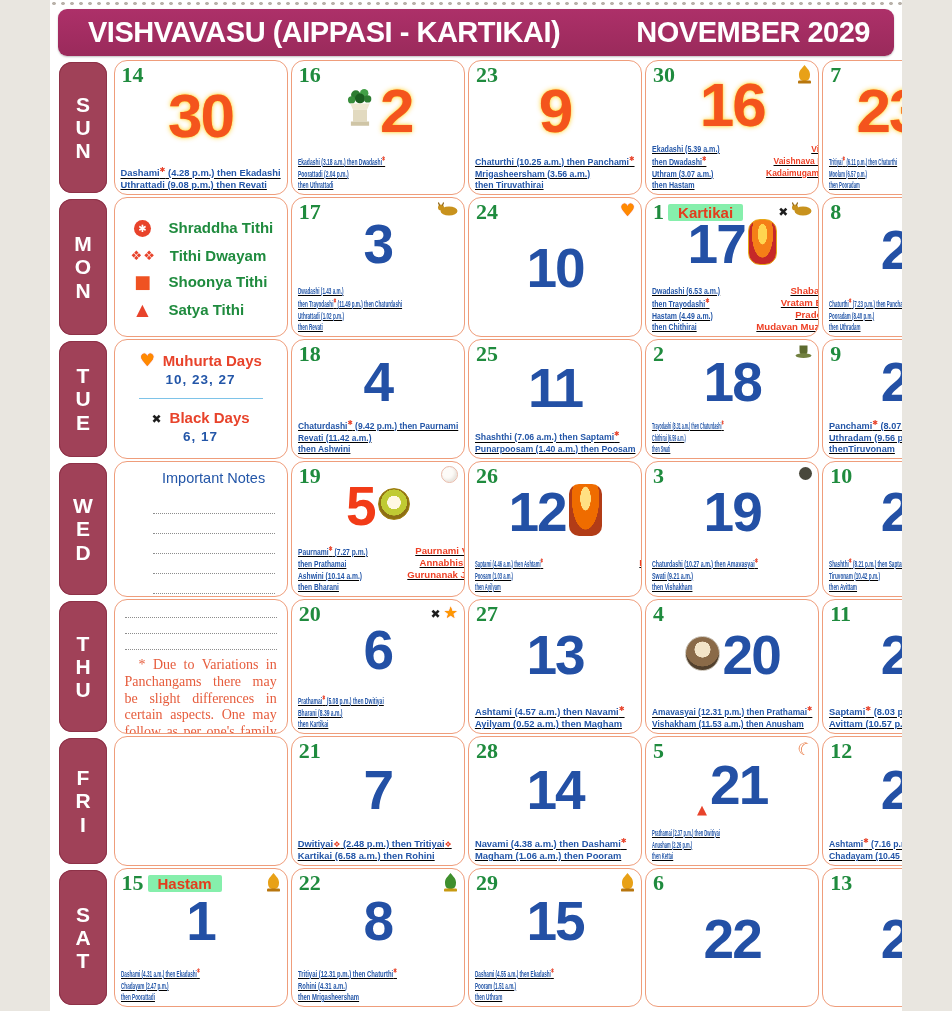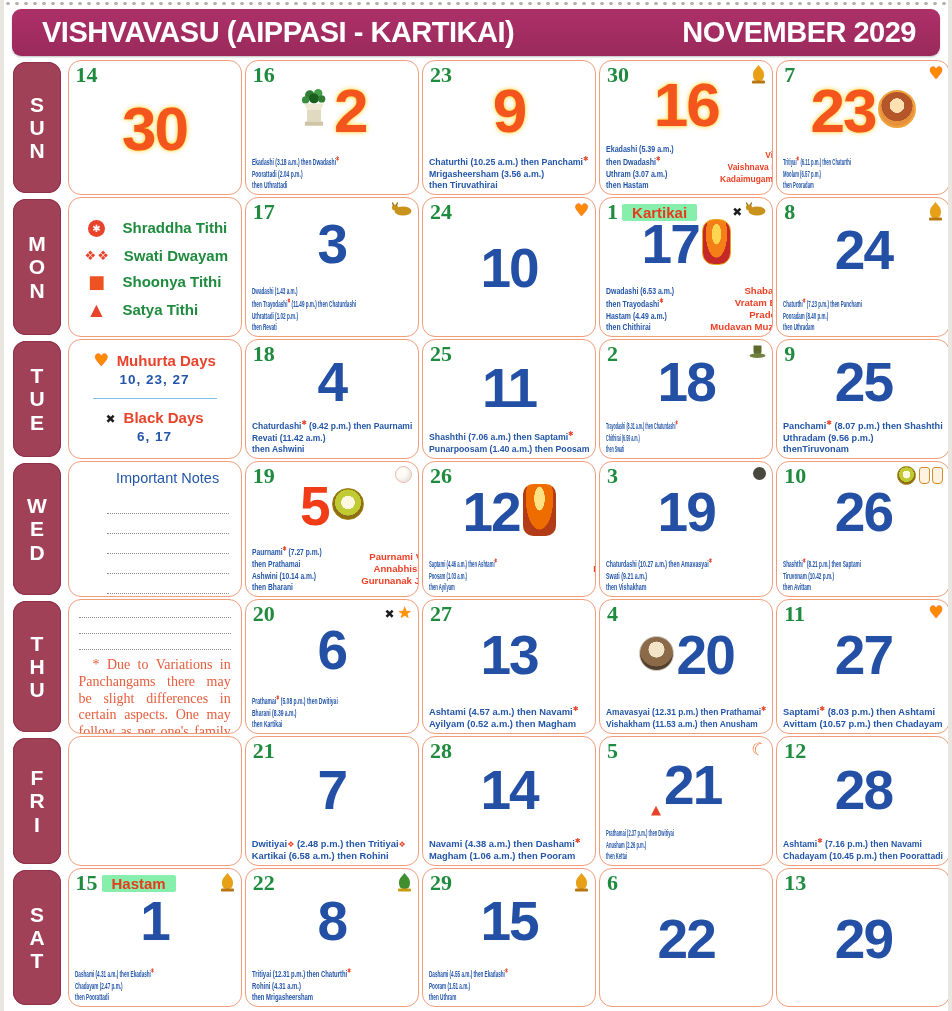--- a/index.html
+++ b/index.html
@@ -1,16 +1,16 @@
 <!DOCTYPE html>
 <html><head>
 <meta charset="utf-8">
 <style>
   html,body{margin:0;padding:0;background:#e9e6e0;}
-  .page{position:relative;width:944px;height:1011px;background:#fff;font-family:"Liberation Sans",sans-serif;overflow:hidden;margin:0 auto;}
+  .page{position:relative;width:852px;height:1011px;background:#fff;font-family:"Liberation Sans",sans-serif;overflow:hidden;margin:0 auto;}
   .binding{position:absolute;top:0;left:0;right:0;height:7px;
     background-image:radial-gradient(circle at 4px 3.5px,#b9b2aa 1.5px,transparent 2px);background-size:9px 7px;}
   .banner{position:absolute;left:8px;right:8px;top:9px;height:47px;border-radius:9px;
     background:linear-gradient(#ad3069,#9a2a5b);color:#fff;display:flex;justify-content:space-between;align-items:center;
     padding:0 24px 0 30px;font-weight:bold;font-size:29px;letter-spacing:-.5px;box-shadow:0 1px 2px rgba(0,0,0,.25);}
   .sidebar{position:absolute;left:6px;top:59px;width:54px;display:grid;
     grid-template-rows:137px 142px 122px 138px 137px 132px 141px;}
   .day-tab{margin:3px 3px;background:#a04158;border-radius:13px;color:#fff;display:flex;flex-direction:column;
     align-items:center;justify-content:center;font-weight:bold;font-size:21px;line-height:1.1;box-shadow:inset 0 0 0 1px #8d3248;}
   .grid{position:absolute;left:62px;top:59px;width:886px;display:grid;grid-template-columns:repeat(5,1fr);
@@ -19,21 +19,21 @@
   .t-day{display:flex;flex-direction:column;padding:2px 6px 3px;}
   .cell-head{position:absolute;top:1px;left:7px;display:flex;align-items:center;gap:4px;z-index:3;}
   .tamil-date{font-family:"Liberation Serif",serif;font-weight:bold;font-size:22px;color:#1f8b3e;}
   .month-label{font-size:15px;font-weight:bold;color:#e33d1d;background:#86efac;padding:0 10px;border-radius:2px;}
   .corner-icons{position:absolute;top:4px;right:6px;display:flex;gap:3px;align-items:center;z-index:3;}
   .big-row{flex:1;display:flex;align-items:center;justify-content:center;gap:3px;margin-top:4px;min-height:0;}
   .big-date{font-weight:bold;font-size:55px;line-height:.88;letter-spacing:-2px;}
   .dc-orange{color:#f4541d;font-size:62px;text-shadow:0 0 1px #ffc400,0 0 5px rgba(255,198,0,.85);}
   .dc-blue{color:#2350a5;}
   .dc-red{color:#f23b17;}
-  .texts{display:flex;justify-content:space-between;align-items:center;gap:12px;position:relative;z-index:2;}
+  .texts{display:flex;justify-content:space-between;align-items:flex-start;gap:12px;position:relative;z-index:2;text-decoration:underline;}
   .tithi{color:#2356a8;font-weight:bold;font-size:9.4px;line-height:1.25;text-align:left;white-space:nowrap;}
   .fest{color:#ee3f24;font-weight:bold;font-size:9.6px;line-height:1.25;text-align:right;flex-shrink:0;white-space:nowrap;}
   sup.mk{color:#e8432b;font-size:7px;font-family:"DejaVu Sans",sans-serif;}
   .mkd{color:#e8432b;font-size:8px;font-family:"DejaVu Sans",sans-serif;}
   .atithi-mark{color:#e8432b;font-size:13px;align-self:flex-end;margin-bottom:10px;font-family:"DejaVu Sans",sans-serif;}
   
   .t-legend{display:flex;flex-direction:column;justify-content:space-evenly;padding:10px 8px 8px 16px;}
   .leg-row{display:flex;align-items:center;gap:14px;}
   .leg-sym{font-family:"DejaVu Sans",sans-serif;font-weight:bold;min-width:24px;text-align:center;}
   .leg-sym.shraddha span{display:inline-block;background:#e8432b;color:#fff;border-radius:50%;width:17px;height:17px;line-height:17px;font-size:10px;}
@@ -121,20 +121,23 @@
       </div>
     </div>
   <div class="grid" id="grid">
       <div class="cell t-day" style="grid-area: 1 / 1;">
         <div class="cell-head">
           <span class="tamil-date">14</span>
         </div>
         <div class="big-row">
           <span class="big-date dc-orange">30</span>
         </div>
+        <div class="texts">
+          <div class="tithi">Dashami<sup class="mk">✱</sup> (4.28 p.m.) then Ekadashi<br>Uthrattadi (9.08 p.m.) then Revati</div>
+        </div>
       </div>
       <div class="cell t-day" style="grid-area: 1 / 2;">
         <div class="cell-head">
           <span class="tamil-date">16</span>
         </div>
         <div class="big-row">
           <span class="icn"><svg class="ig" width="34" height="42" viewBox="0 0 24 30">
               <circle cx="9" cy="5" r="3.4" fill="#2e7d32"></circle>
               <circle cx="15" cy="3.8" r="3" fill="#43a047"></circle>
               <circle cx="12" cy="7.5" r="3.6" fill="#1b5e20"></circle>
@@ -196,21 +199,21 @@
           <div class="fest" style="transform: scaleX(0.871287); transform-origin: right bottom;">Satya Saibaba Jayanti</div>
         </div>
       </div>
       <div class="cell t-legend" style="grid-area: 2 / 1;">
         <div class="leg-row">
           <span class="leg-sym shraddha"><span>✱</span></span>
           <span class="leg-label">Shraddha Tithi</span>
         </div>
         <div class="leg-row">
           <span class="leg-sym dwayam">❖❖</span>
-          <span class="leg-label">Swati Dwayam</span>
+          <span class="leg-label">Tithi Dwayam</span>
         </div>
         <div class="leg-row">
           <span class="leg-sym shoonya">■</span>
           <span class="leg-label">Shoonya Tithi</span>
         </div>
         <div class="leg-row">
           <span class="leg-sym atithi">▲</span>
           <span class="leg-label">Satya Tithi</span>
         </div>
       </div>

